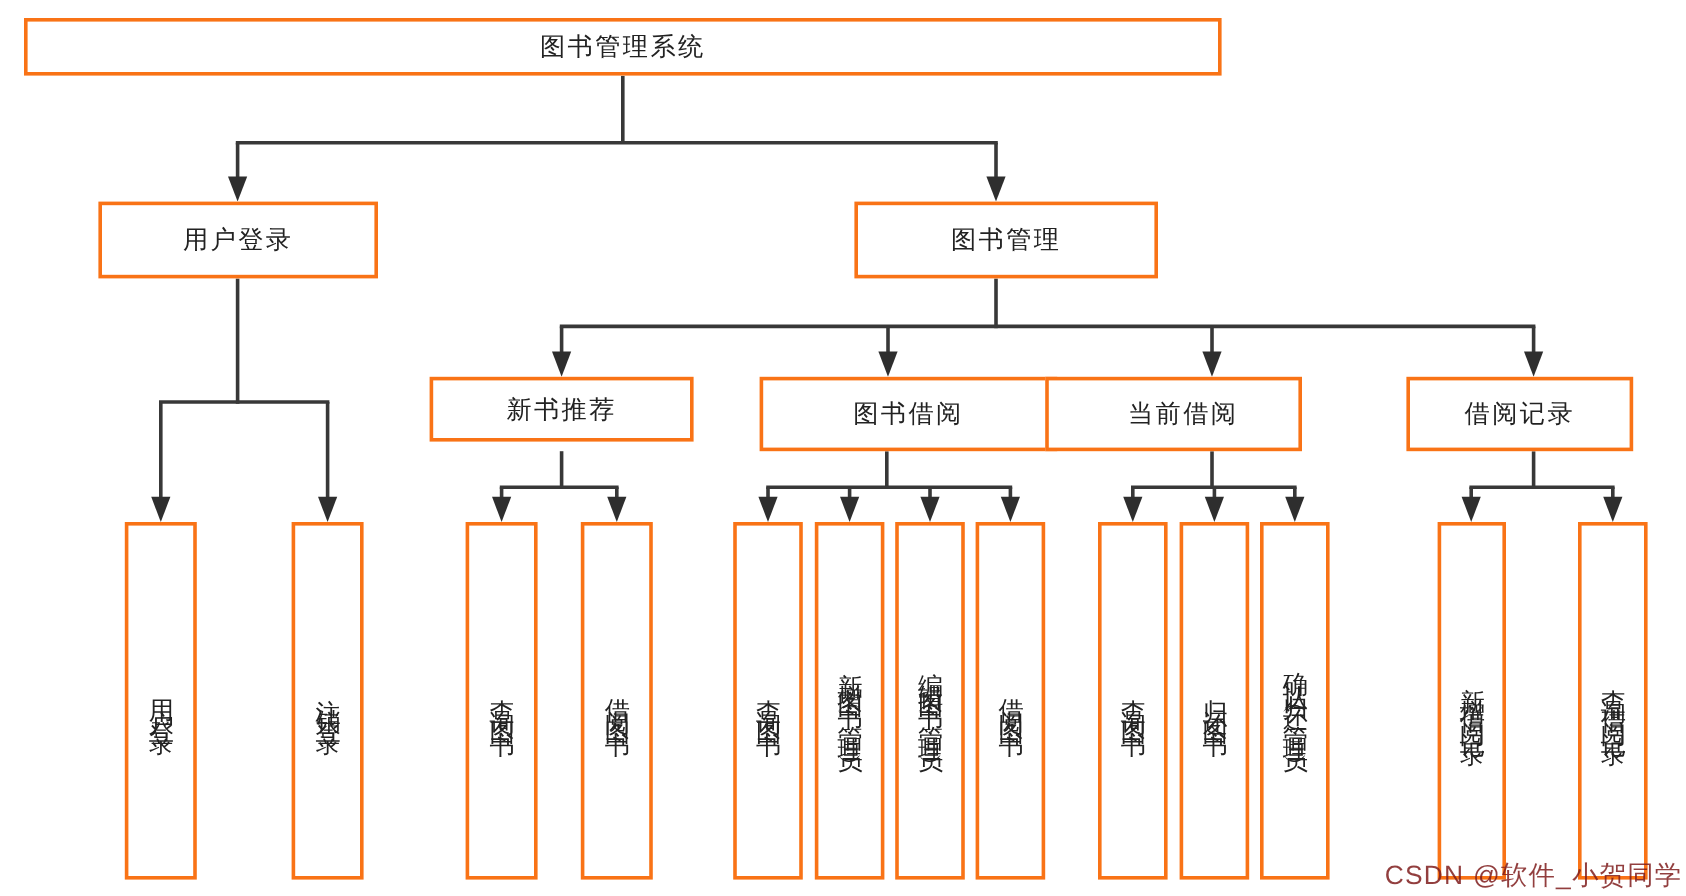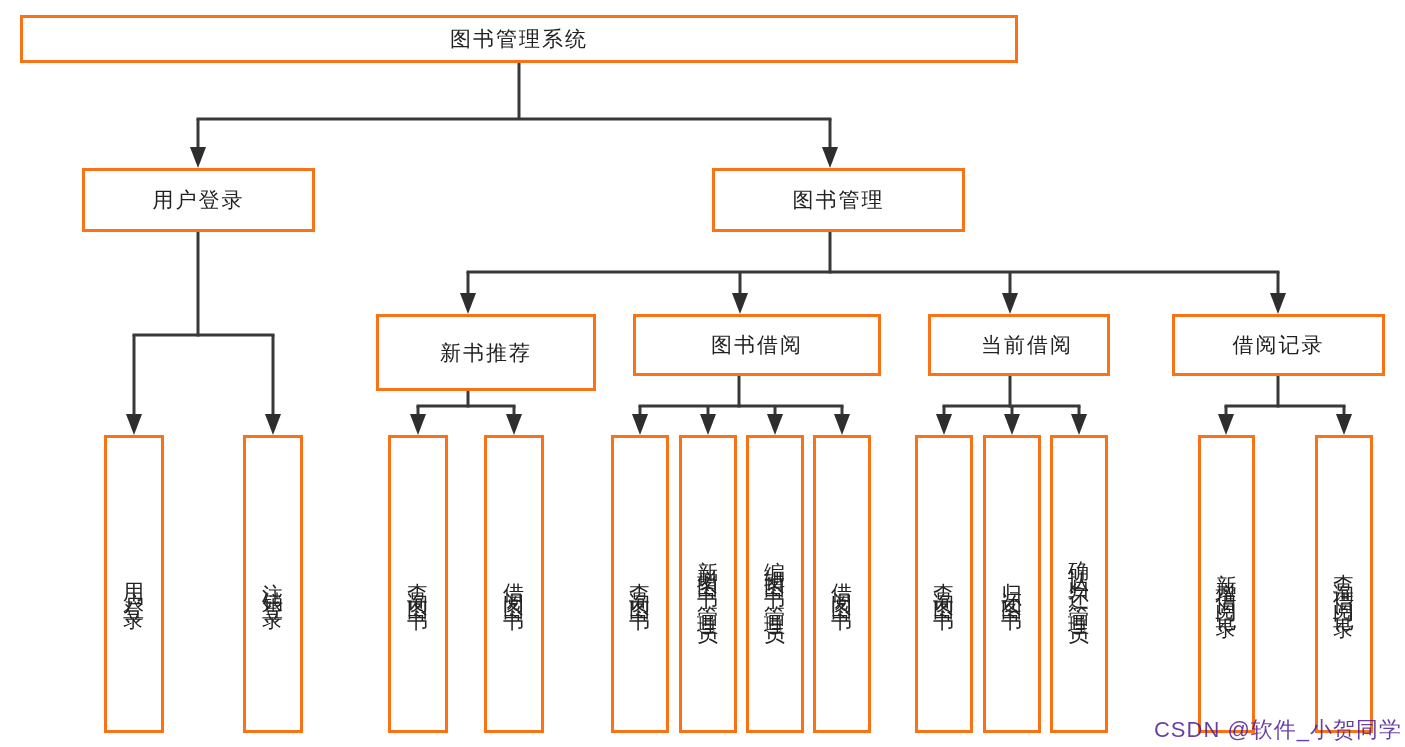--- a/index.html
+++ b/index.html
@@ -35,21 +35,21 @@
     letter-spacing: 9px;
     line-height: 1;
     white-space: nowrap;
   }
   #watermark {
     position: absolute;
     top: 715px;
     right: 3px;
     font-size: 22px;
     letter-spacing: 1px;
-    color: #4c1d95;
+    color: #7f1d1d;
     opacity: 0.85;
     z-index: 5;
     white-space: nowrap;
   }
 </style>
 </head>
 <body>
 
 <div id="canvas">
 
@@ -123,30 +123,30 @@
     <span class="h-label">图书管理系统</span>
   </div>
 
   <div class="box" style="left:82px; top:168px; width:233px; height:64px;">
     <span class="h-label">用户登录</span>
   </div>
   <div class="box" style="left:712px; top:168px; width:253px; height:64px;">
     <span class="h-label">图书管理</span>
   </div>
 
-  <div class="box" style="left:358px; top:314px; width:220px; height:77px;margin-left:18px;">
+  <div class="box" style="left:358px; top:314px; width:220px; height:54px;">
     <span class="h-label">新书推荐</span>
   </div>
   <div class="box" style="left:633px; top:314px; width:248px; height:62px;">
     <span class="h-label">图书借阅</span>
   </div>
-  <div class="box" style="left:928px; top:314px; width:182px; height:62px;padding-left:16px;">
+  <div class="box" style="left:871px; top:314px; width:214px; height:62px;padding-left:16px;">
     <span class="h-label">当前借阅</span>
   </div>
-  <div class="box" style="left:1172px; top:314px; width:213px; height:62px;">
+  <div class="box" style="left:1172px; top:314px; width:189px; height:62px;">
     <span class="h-label">借阅记录</span>
   </div>
 
   <div class="box" style="left:104px; top:435px; width:60px; height:298px;">
     <span class="v-label">用户登录</span>
   </div>
   <div class="box" style="left:243px; top:435px; width:60px; height:298px;">
     <span class="v-label">注销登录</span>
   </div>
 

